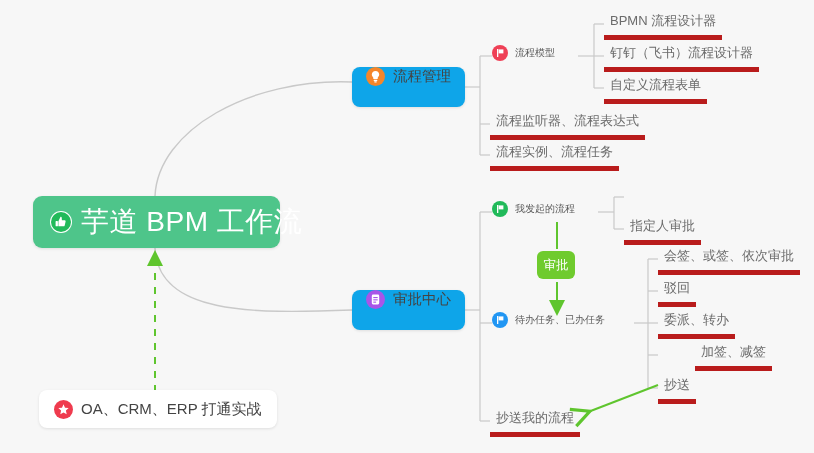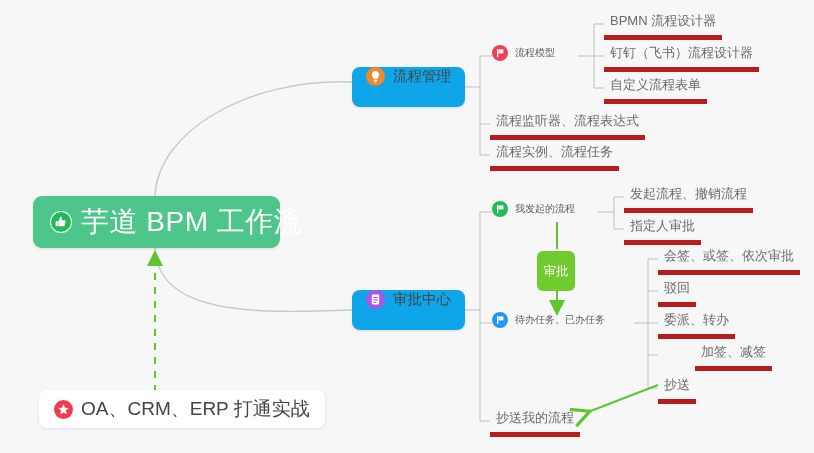--- a/index.html
+++ b/index.html
@@ -67,21 +67,21 @@
     height: 38px;
     background: #ffffff;
     border-radius: 8px;
     display: flex;
     align-items: center;
     padding: 0 15px;
     box-shadow: 0 1px 3px rgba(0,0,0,0.10);
     white-space: nowrap;
   }
   .note-label {
-    font-size: 19px;
+    font-size: 15px;
     color: #444444;
     margin-left: 8px;
   }
 
   
   .flag-node {
     position: absolute;
     display: flex;
     align-items: center;
     white-space: nowrap;
@@ -100,21 +100,21 @@
     color: #6b6b6b;
     white-space: nowrap;
     padding: 0 6px 5px 6px;
     border-bottom: 5px solid #b91c1c;
   }
 
   
   .stamp {
     position: absolute;
     left: 537px; top: 251px;
-    width: 38px; height: 40px;
+    width: 38px; height: 28px;
     background: #6fcb2e;
     border-radius: 6px;
     display: flex;
     align-items: center;
     justify-content: center;
     z-index: 5;
   }
   .stamp-label {
     color: #ffffff;
     font-size: 12.5px;
@@ -254,21 +254,20 @@
     <span class="icon-circle icon-sm">
       <svg width="16" height="16" viewBox="0 0 16 16">
         <circle cx="8" cy="8" r="8" fill="#21ba5a"></circle>
         <rect x="5" y="4" width="1.3" height="8" fill="#ffffff"></rect>
         <path d="M6.6 4.4 L11.4 4.4 L11.4 8.4 L6.6 8.4 Z" fill="#ffffff"></path>
       </svg>
     </span>
     <span class="flag-label">我发起的流程</span>
   </div>
 
-  <div class="leaf-node" style="left:624px; top:185px;">发起流程、撤销流程</div>
   <div class="leaf-node" style="left:624px; top:217px;">指定人审批</div>
 
   <div class="flag-node" style="left:492px; top:312px;">
     <span class="icon-circle icon-sm">
       <svg width="16" height="16" viewBox="0 0 16 16">
         <circle cx="8" cy="8" r="8" fill="#2196f3"></circle>
         <rect x="5" y="4" width="1.3" height="8" fill="#ffffff"></rect>
         <path d="M6.6 4.4 L11.4 4.4 L11.4 8.4 L6.6 8.4 Z" fill="#ffffff"></path>
       </svg>
     </span>

